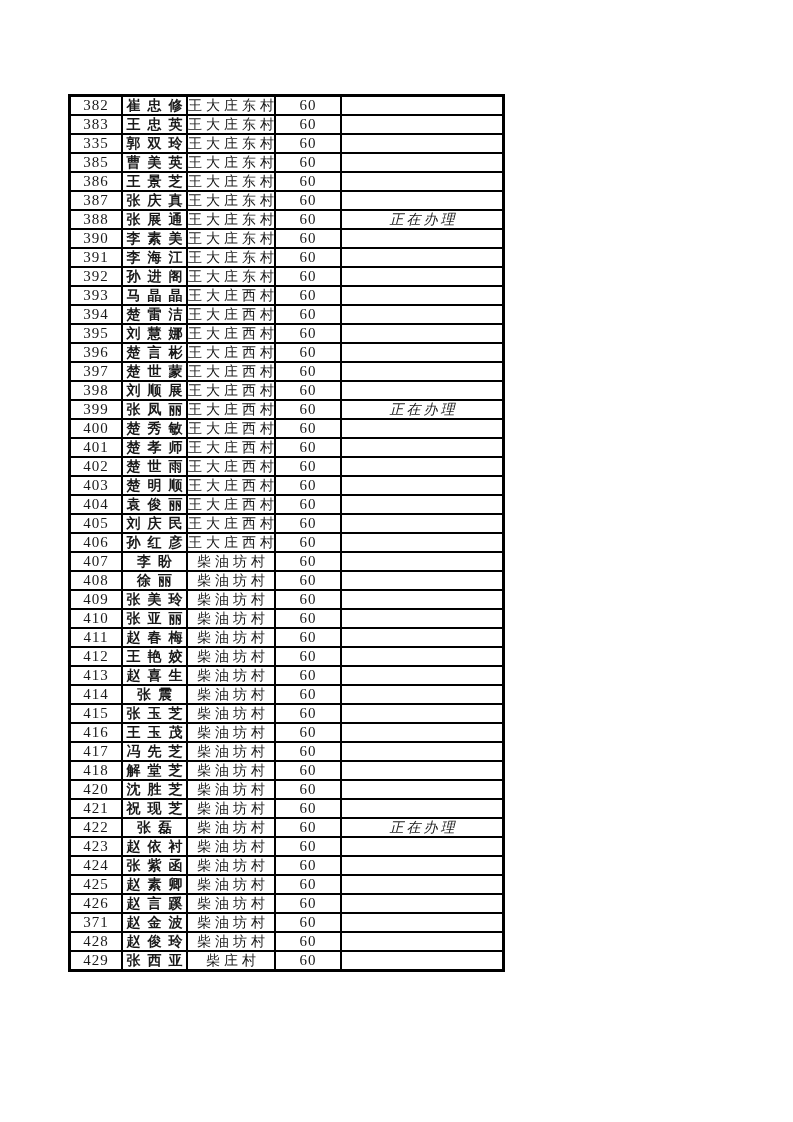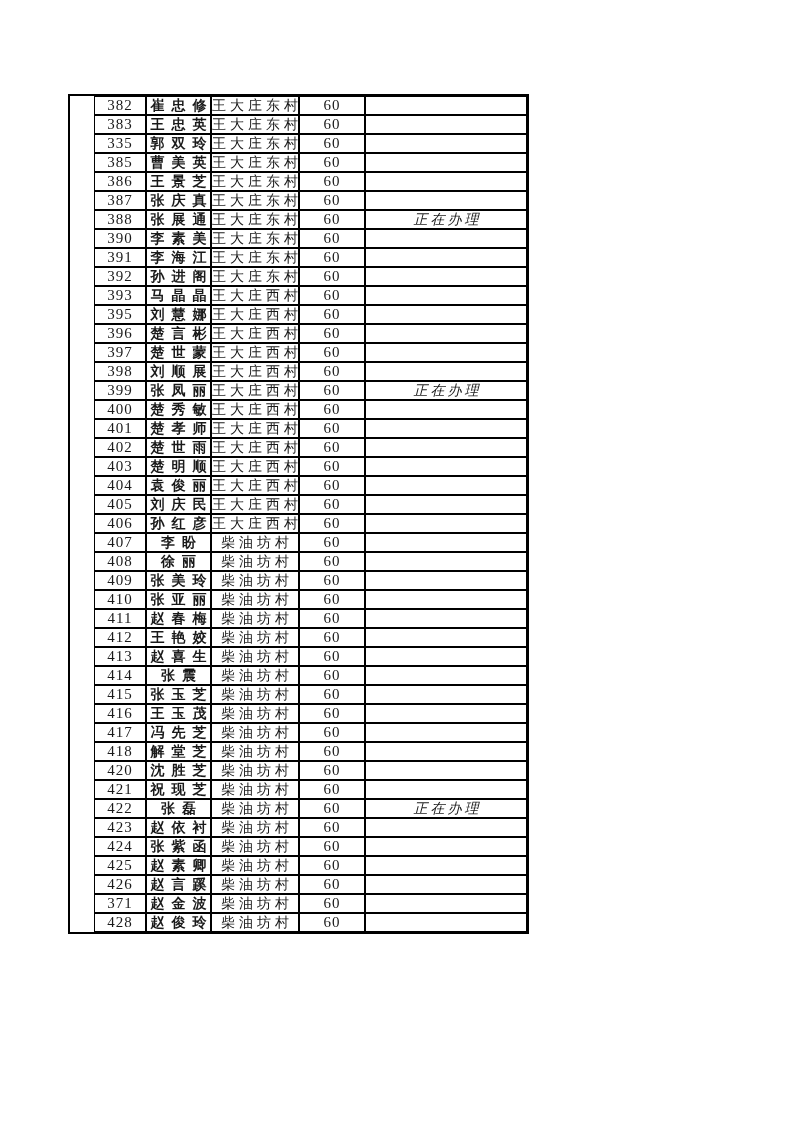--- a/index.html
+++ b/index.html
@@ -21,21 +21,20 @@
     background: #ffffff;
   }
   table.roster {
     position: absolute;
     left: 68px;
     top: 94px;
     border-collapse: separate;
     border-spacing: 0;
     border: 2px solid #000;
     table-layout: fixed;
-    padding-left: 24px;
   }
   table.roster td {
     border: 1px solid #000;
     height: 17px;
     line-height: 17px;
     padding: 0;
     text-align: center;
     vertical-align: middle;
     font-size: 14px;
     white-space: nowrap;
@@ -144,20 +143,27 @@
           <td class="col-note"><span class="txt"></span></td>
         </tr>
         <tr>
           <td class="col-no"><span class="txt">393</span></td>
           <td class="col-name"><span class="txt">马晶晶</span></td>
           <td class="col-village"><span class="txt">王大庄西村</span></td>
           <td class="col-amount"><span class="txt">60</span></td>
           <td class="col-note"><span class="txt"></span></td>
         </tr>
         <tr>
+          <td class="col-no"><span class="txt">394</span></td>
+          <td class="col-name"><span class="txt">楚雷洁</span></td>
+          <td class="col-village"><span class="txt">王大庄西村</span></td>
+          <td class="col-amount"><span class="txt">60</span></td>
+          <td class="col-note"><span class="txt"></span></td>
+        </tr>
+        <tr>
           <td class="col-no"><span class="txt">395</span></td>
           <td class="col-name"><span class="txt">刘慧娜</span></td>
           <td class="col-village"><span class="txt">王大庄西村</span></td>
           <td class="col-amount"><span class="txt">60</span></td>
           <td class="col-note"><span class="txt"></span></td>
         </tr>
         <tr>
           <td class="col-no"><span class="txt">396</span></td>
           <td class="col-name"><span class="txt">楚言彬</span></td>
           <td class="col-village"><span class="txt">王大庄西村</span></td>
@@ -371,18 +377,25 @@
           <td class="col-no"><span class="txt">371</span></td>
           <td class="col-name"><span class="txt">赵金波</span></td>
           <td class="col-village"><span class="txt">柴油坊村</span></td>
           <td class="col-amount"><span class="txt">60</span></td>
           <td class="col-note"><span class="txt"></span></td>
         </tr>
         <tr>
           <td class="col-no"><span class="txt">428</span></td>
           <td class="col-name"><span class="txt">赵俊玲</span></td>
           <td class="col-village"><span class="txt">柴油坊村</span></td>
+          <td class="col-amount"><span class="txt">60</span></td>
+          <td class="col-note"><span class="txt"></span></td>
+        </tr>
+        <tr>
+          <td class="col-no"><span class="txt">429</span></td>
+          <td class="col-name"><span class="txt">张西亚</span></td>
+          <td class="col-village"><span class="txt">柴庄村</span></td>
           <td class="col-amount"><span class="txt">60</span></td>
           <td class="col-note"><span class="txt"></span></td>
         </tr>
       </tbody>
   </table>
 </div>
 
 </body></html>

